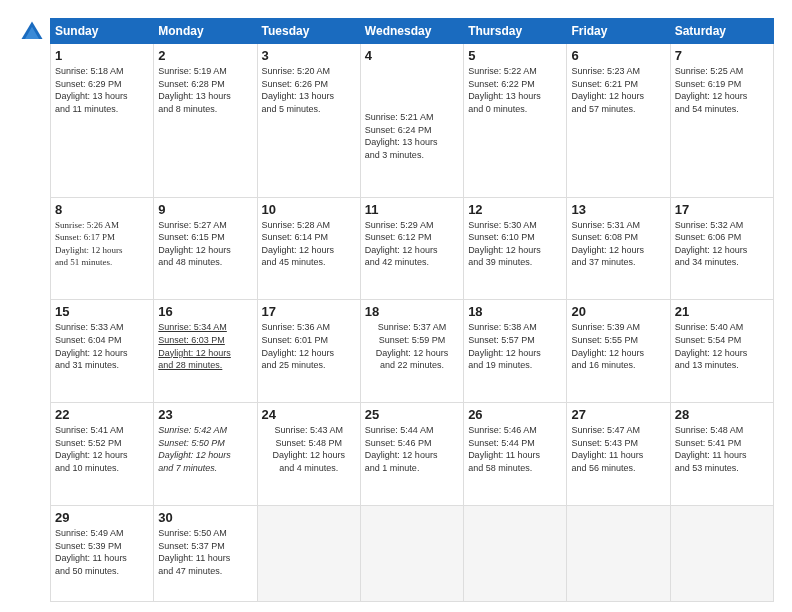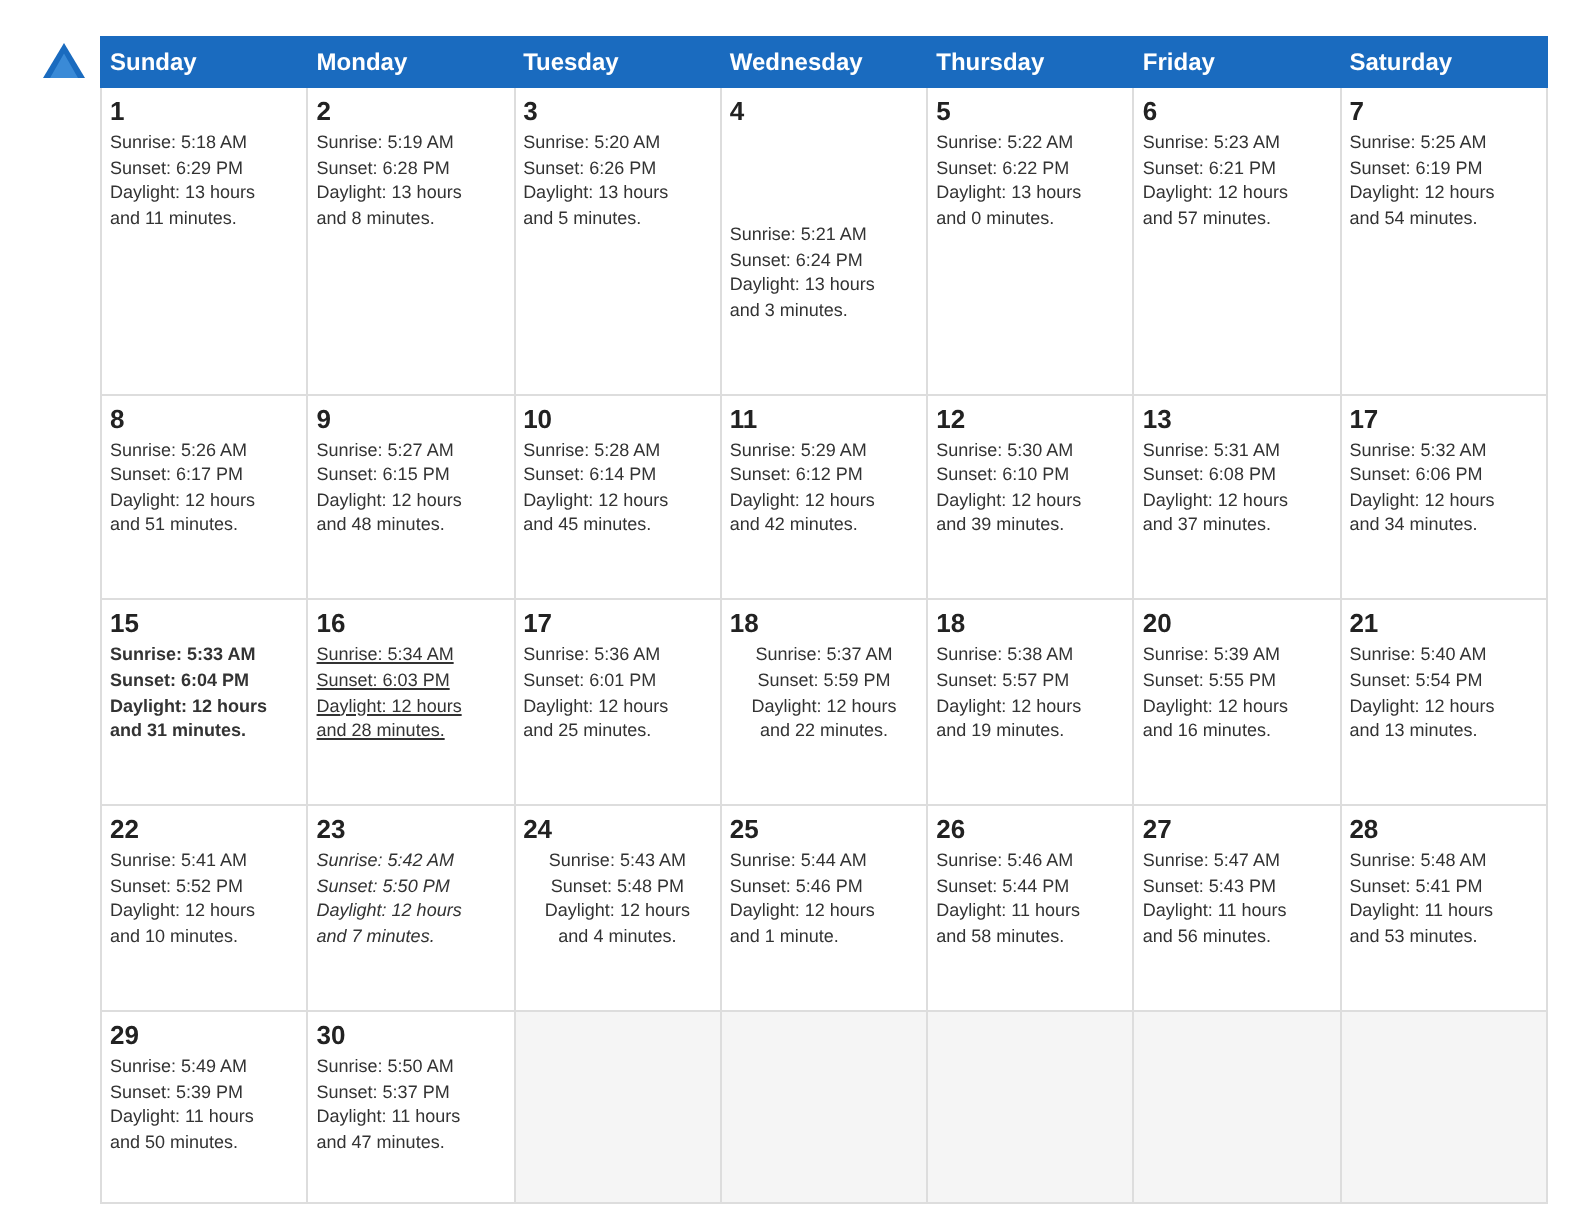--- a/index.html
+++ b/index.html
@@ -183,21 +183,21 @@
             <span class="day-num">7</span>
             <div class="day-info" style="white-space: pre-line;">Sunrise: 5:25 AM
 Sunset: 6:19 PM
 Daylight: 12 hours
 and 54 minutes.</div>
           </td>
         </tr>
         <tr>
           <td>
             <span class="day-num">8</span>
-            <div class="day-info" style="white-space: pre-line;">Sunrise: 5:26 AM
+            <div class="day-info" style="white-space: pre-line; font-family: Liberation Serif, serif;">Sunrise: 5:26 AM
 Sunset: 6:17 PM
 Daylight: 12 hours
 and 51 minutes.</div>
           </td>
           <td>
             <span class="day-num">9</span>
             <div class="day-info" style="white-space: pre-line;">Sunrise: 5:27 AM
 Sunset: 6:15 PM
 Daylight: 12 hours
 and 48 minutes.</div>
@@ -234,21 +234,21 @@
             <span class="day-num">17</span>
             <div class="day-info" style="white-space: pre-line;">Sunrise: 5:32 AM
 Sunset: 6:06 PM
 Daylight: 12 hours
 and 34 minutes.</div>
           </td>
         </tr>
         <tr>
           <td>
             <span class="day-num">15</span>
-            <div class="day-info" style="white-space: pre-line; font-weight: bold;">Sunrise: 5:33 AM
+            <div class="day-info" style="white-space: pre-line;">Sunrise: 5:33 AM
 Sunset: 6:04 PM
 Daylight: 12 hours
 and 31 minutes.</div>
           </td>
           <td>
             <span class="day-num">16</span>
             <div class="day-info" style="white-space: pre-line; text-decoration: underline;">Sunrise: 5:34 AM
 Sunset: 6:03 PM
 Daylight: 12 hours
 and 28 minutes.</div>

